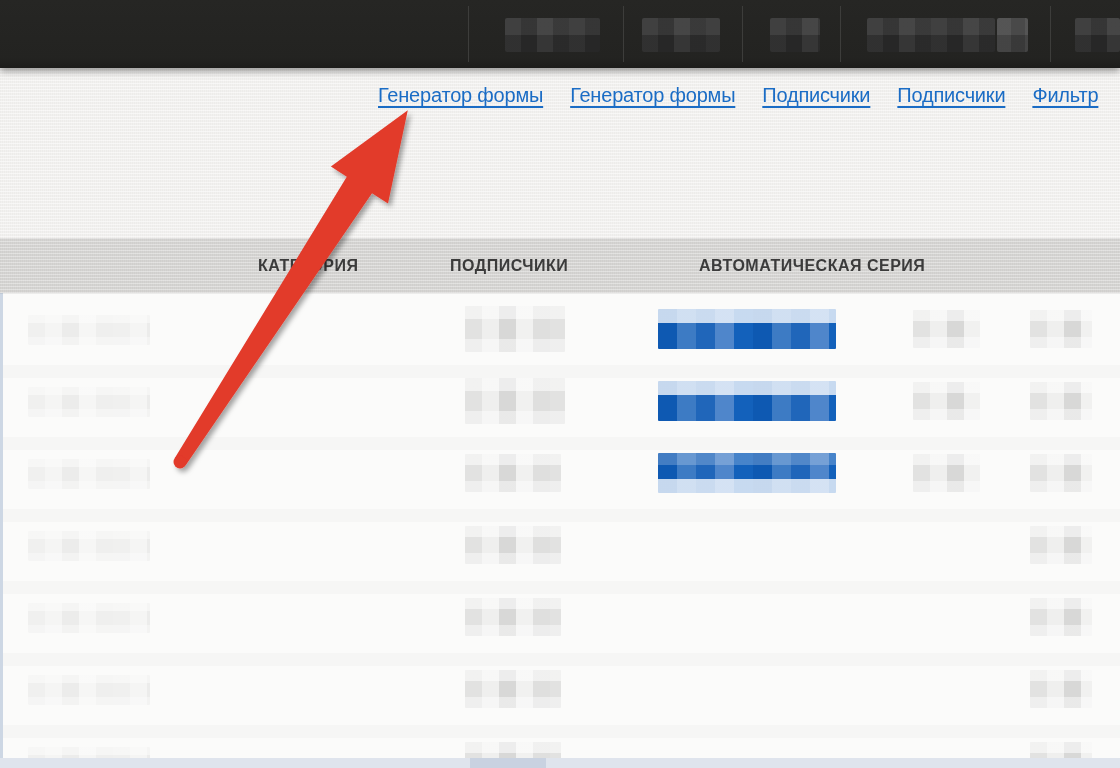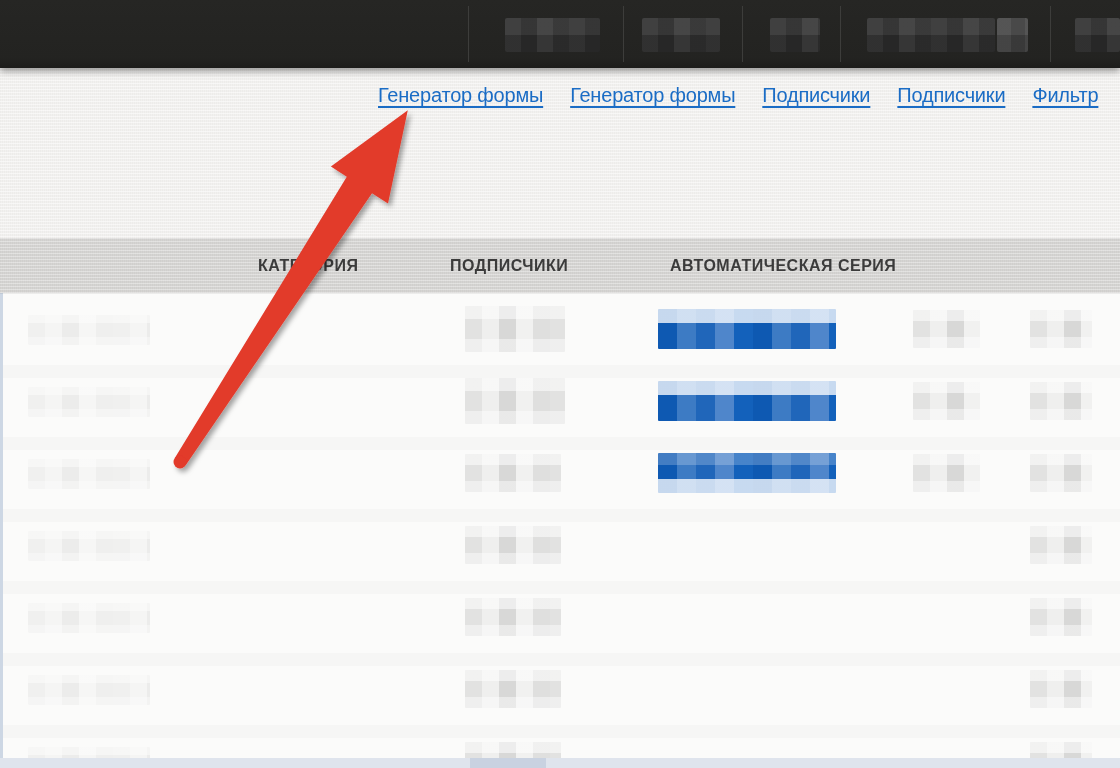--- a/index.html
+++ b/index.html
@@ -62,21 +62,21 @@
       repeating-linear-gradient(0deg, rgba(255,255,255,.35) 0 1px, rgba(0,0,0,0) 1px 3px),
       repeating-linear-gradient(90deg, rgba(0,0,0,.015) 0 1px, rgba(255,255,255,.05) 1px 2px);
     box-shadow:0 1px 0 rgba(0,0,0,.06);
   }
   .th{
     position:absolute;top:0;height:55px;line-height:55px;
     color:#3b3b3b;font-size:16px;font-weight:bold;letter-spacing:.5px;white-space:nowrap;
   }
   .th-category{left:258px;}
   .th-subscribers{left:450px;}
-  .th-series{left:670px;}
+  .th-series{left:699px;}
 
   .tbody{
     position:absolute;left:0;top:293px;width:1120px;height:465px;z-index:1;
     background:#fbfbfa;overflow:hidden;
   }
   .tbody-left-edge{
     position:absolute;left:0;top:0;width:3px;height:100%;
     background:#cdd7e4;z-index:3;
   }
   .row{position:relative;width:1120px;height:72px;background:#fbfbfa;}

